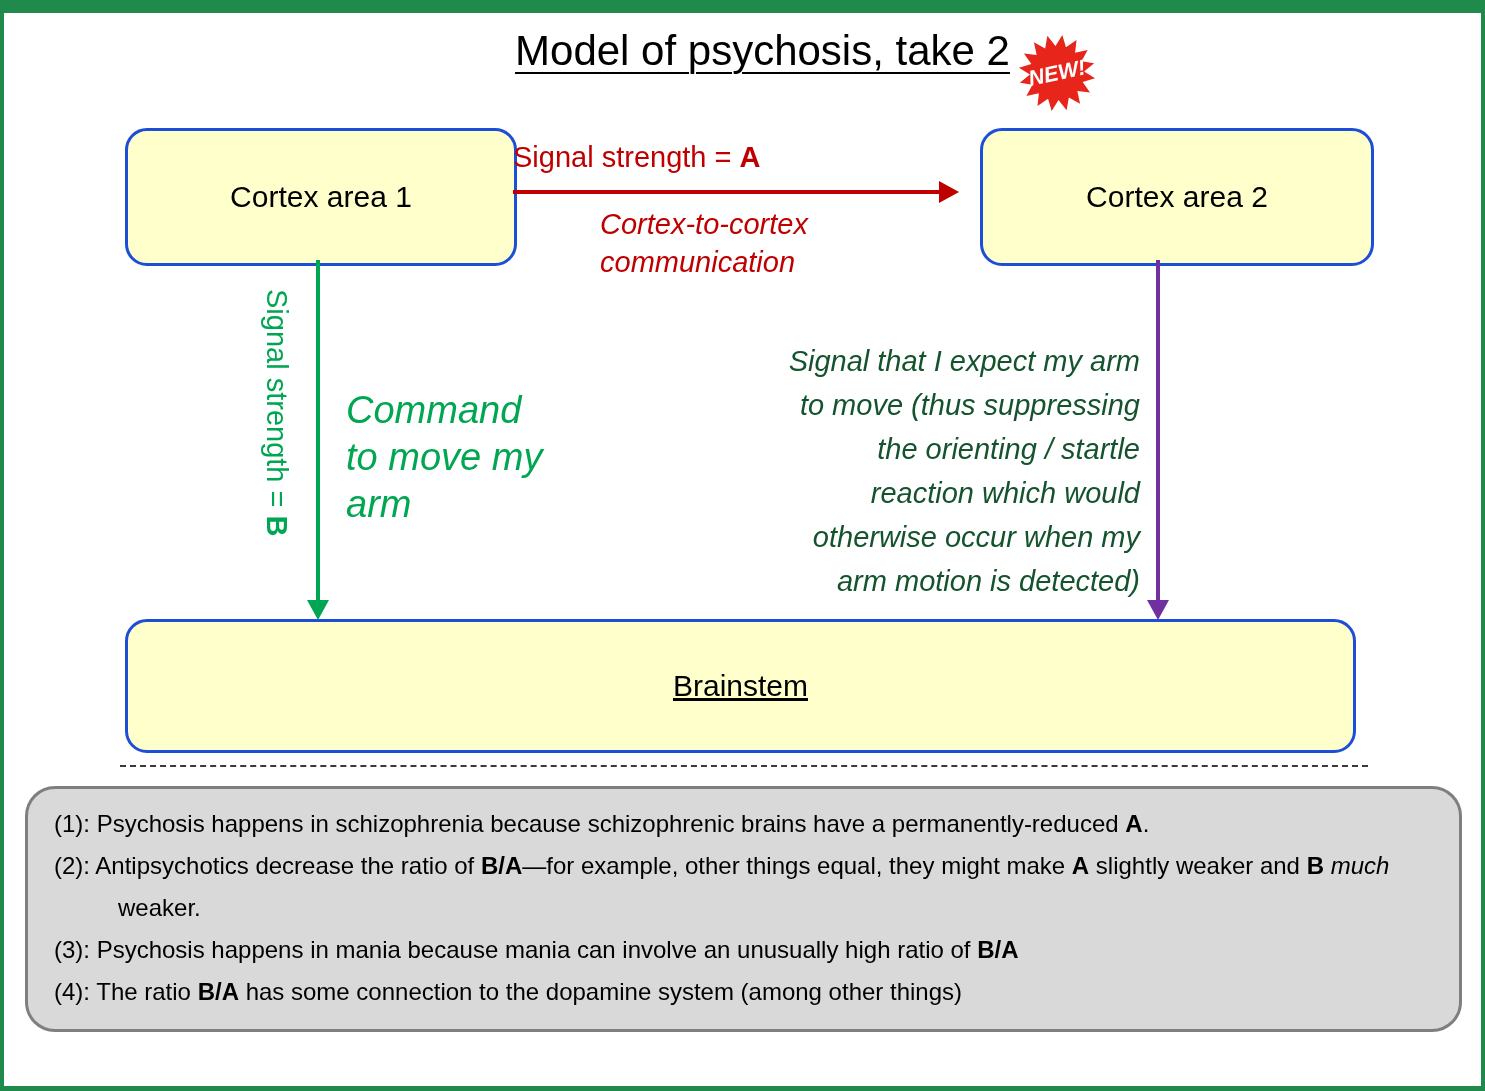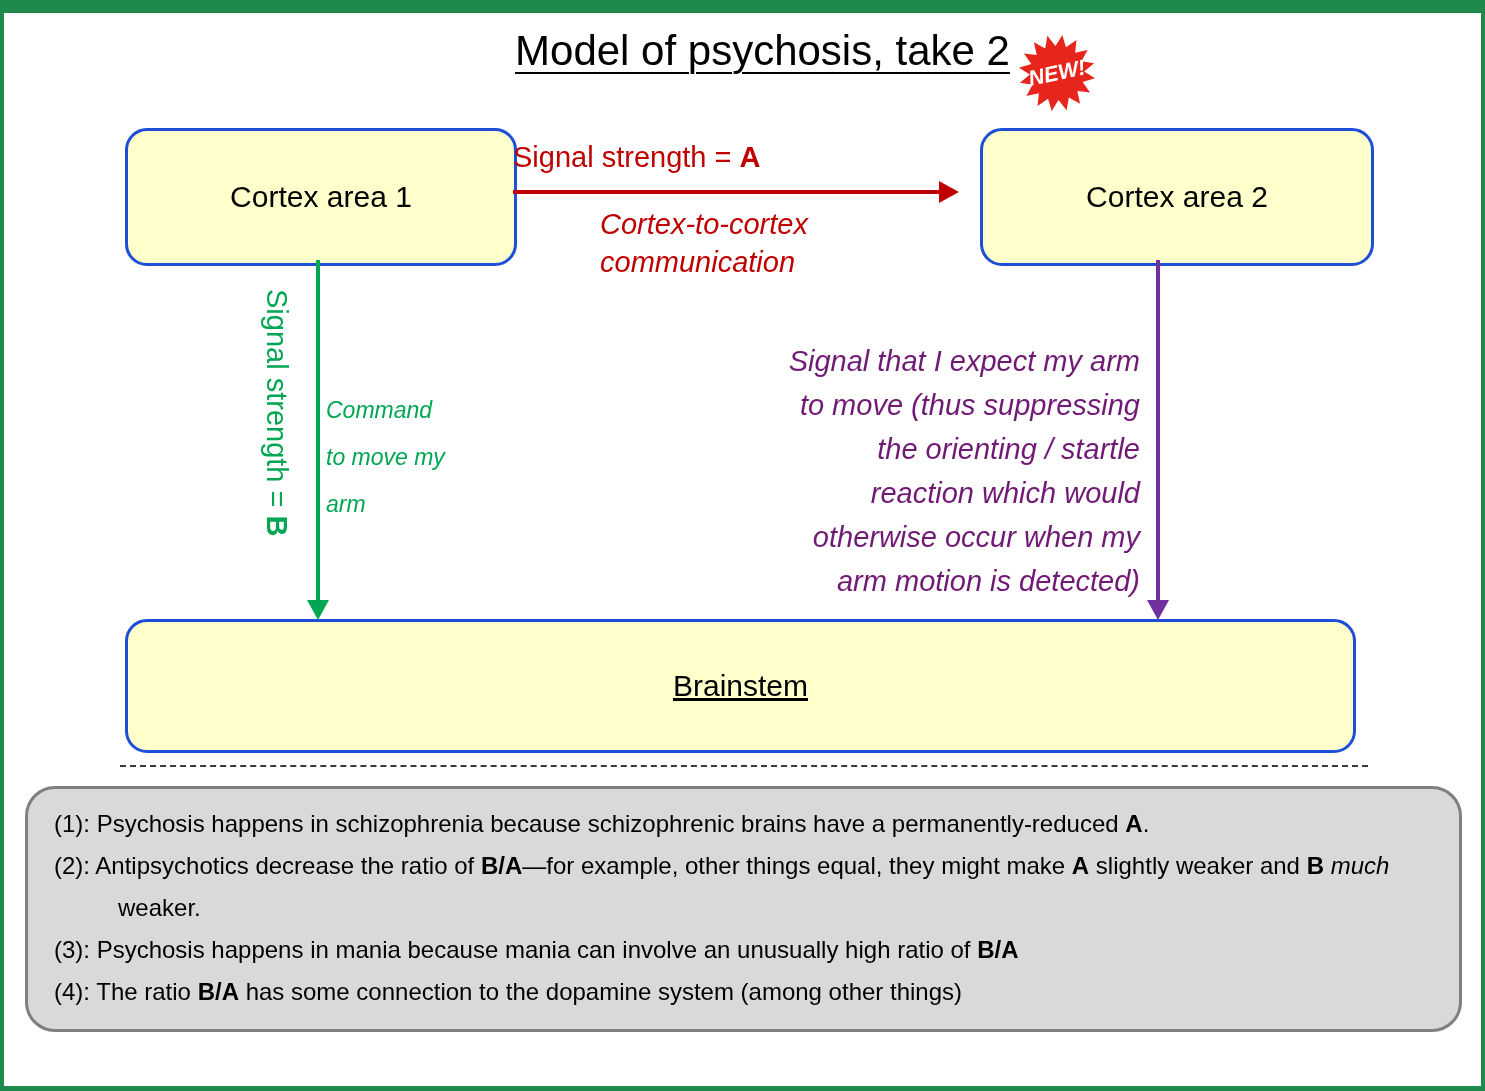--- a/index.html
+++ b/index.html
@@ -34,24 +34,24 @@
   #red-head  { left:935px; top:168px; border-left:20px solid #C00000; }
   #red-label { position:absolute; left:509px; top:128px; width:430px; font-size:29px; }
   #red-caption { position:absolute; left:596px; top:192px; font-size:29px; font-style:italic; line-height:38px; }
 
   
   .green { color:#00A651; }
   #green-shaft { left:312px; top:247px; height:343px; background:#00A651; }
   #green-head  { left:303px; top:587px; border-top:20px solid #00A651; }
   #green-label { position:absolute; left:256px; top:276px; height:320px; writing-mode:vertical-rl;
                  font-size:29px; }
-  #green-caption { position:absolute; left:322px; top:374px; font-size:23px; font-style:italic; line-height:47px; }
+  #green-caption { position:absolute; left:342px; top:374px; font-size:38px; font-style:italic; line-height:47px; }
 
   
-  .purple { color:#701a75; }
+  .purple { color:#14532d; }
   #purple-shaft { left:1152px; top:247px; height:343px; background:#7030A0; }
   #purple-head  { left:1143px; top:587px; border-top:20px solid #7030A0; }
   #purple-caption { position:absolute; left:630px; width:506px; top:326px; text-align:right;
                     font-size:29px; font-style:italic; line-height:44px; }
 
   .divider { position:absolute; left:116px; top:752px; width:1248px; height:0;
              border-top:2px dashed #3a3a3a; }
 
   .notes-box {
     position:absolute; left:21px; top:773px; width:1437px; box-sizing:border-box;

